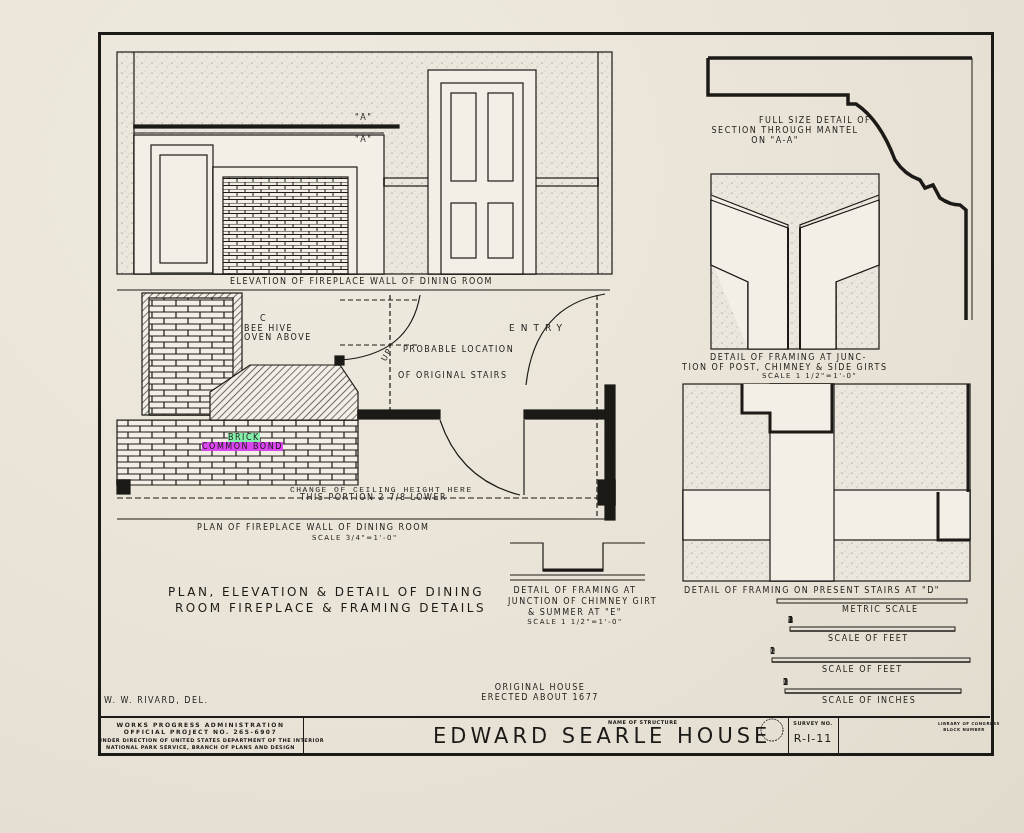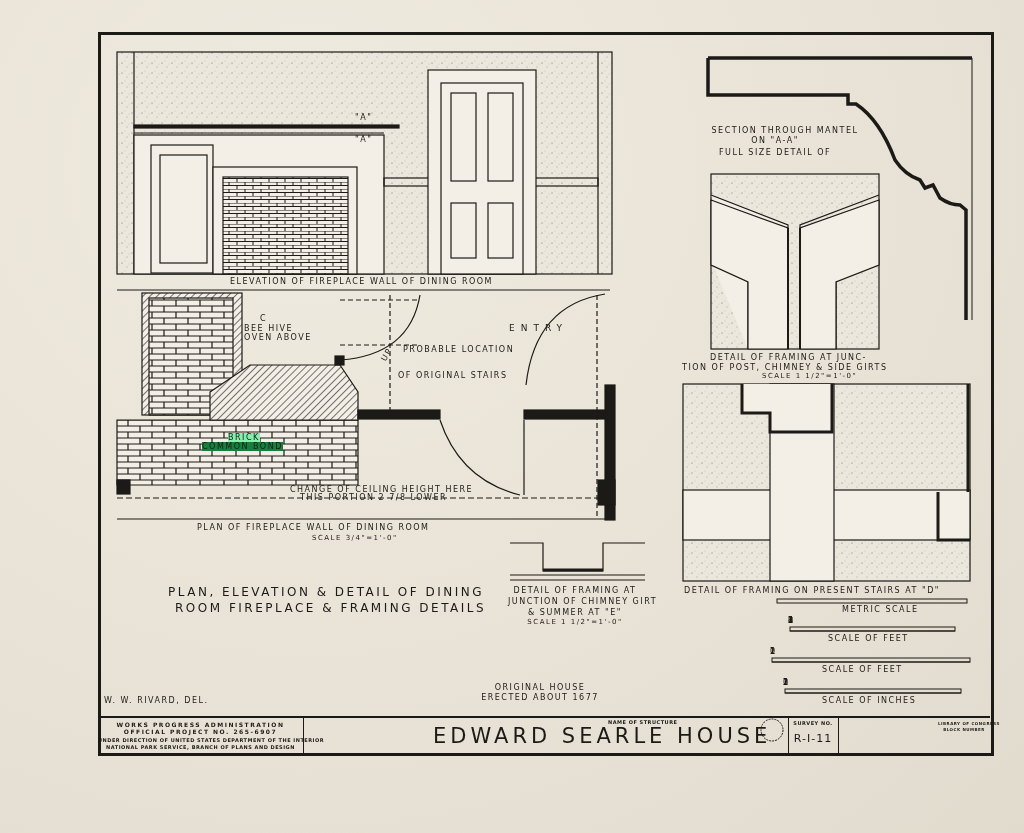--- a/index.html
+++ b/index.html
@@ -147,27 +147,27 @@
 <div class="lbl sm" style="left:355px;top:135px;">"A"</div>
 
 <div class="lbl sm" style="left:260px;top:314px;">C</div>
 <div class="lbl sm" style="left:244px;top:324px;">Bee Hive</div>
 <div class="lbl sm" style="left:244px;top:333px;">Oven Above</div>
 <div class="lbl md" style="left:488px;top:323px;letter-spacing:6px;margin-left:21px;">Entry</div>
 <div class="lbl sm" style="left:403px;top:345px;">Probable Location</div>
 <div class="lbl sm" style="left:398px;top:371px;text-align:center;">of Original Stairs</div>
 <div class="lbl sm" style="left:380px;top:350px;transform:rotate(-60deg);">Up</div>
 <div class="lbl sm" style="left:228px;top:433px;background:#86efac;">Brick</div>
-<div class="lbl sm" style="left:202px;top:442px;background:#15803d;">Common Bond</div>
-<div class="lbl sm" style="left:290px;top:485px;">Change of Ceiling Height Here</div>
+<div class="lbl sm" style="left:202px;top:442px;background:#d946ef;">Common Bond</div>
+<div class="lbl sm" style="left:290px;top:485px;font-family:Liberation Mono, monospace;">Change of Ceiling Height Here</div>
 <div class="lbl sm" style="left:300px;top:493px;">This Portion 2 7/8 Lower</div>
 <div class="lbl sm" style="left:197px;top:523px;">Plan of Fireplace Wall of Dining Room</div>
 <div class="lbl sm" style="left:312px;top:534px;font-size:7px;">Scale 3/4"=1'-0"</div>
 
-<div class="lbl sm center" style="left:700px;top:116px;width:150px;margin-top:32px;">Full Size Detail of</div>
+<div class="lbl sm center" style="left:740px;top:116px;width:150px;">Full Size Detail of</div>
 <div class="lbl sm center" style="left:700px;top:126px;width:170px;">Section Through Mantel</div>
 <div class="lbl sm center" style="left:700px;top:136px;width:150px;">On "A-A"</div>
 
 <div class="lbl sm" style="left:710px;top:353px;">Detail of Framing at Junc-</div>
 <div class="lbl sm" style="left:682px;top:363px;">tion of Post, Chimney &amp; Side Girts</div>
 <div class="lbl sm" style="left:762px;top:372px;font-size:7px;">Scale 1 1/2"=1'-0"</div>
 
 <div class="lbl sm" style="left:684px;top:586px;">Detail of Framing on Present Stairs at "D"</div>
 
 <div class="lbl sm center" style="left:485px;top:586px;width:180px;">Detail of Framing at</div>

